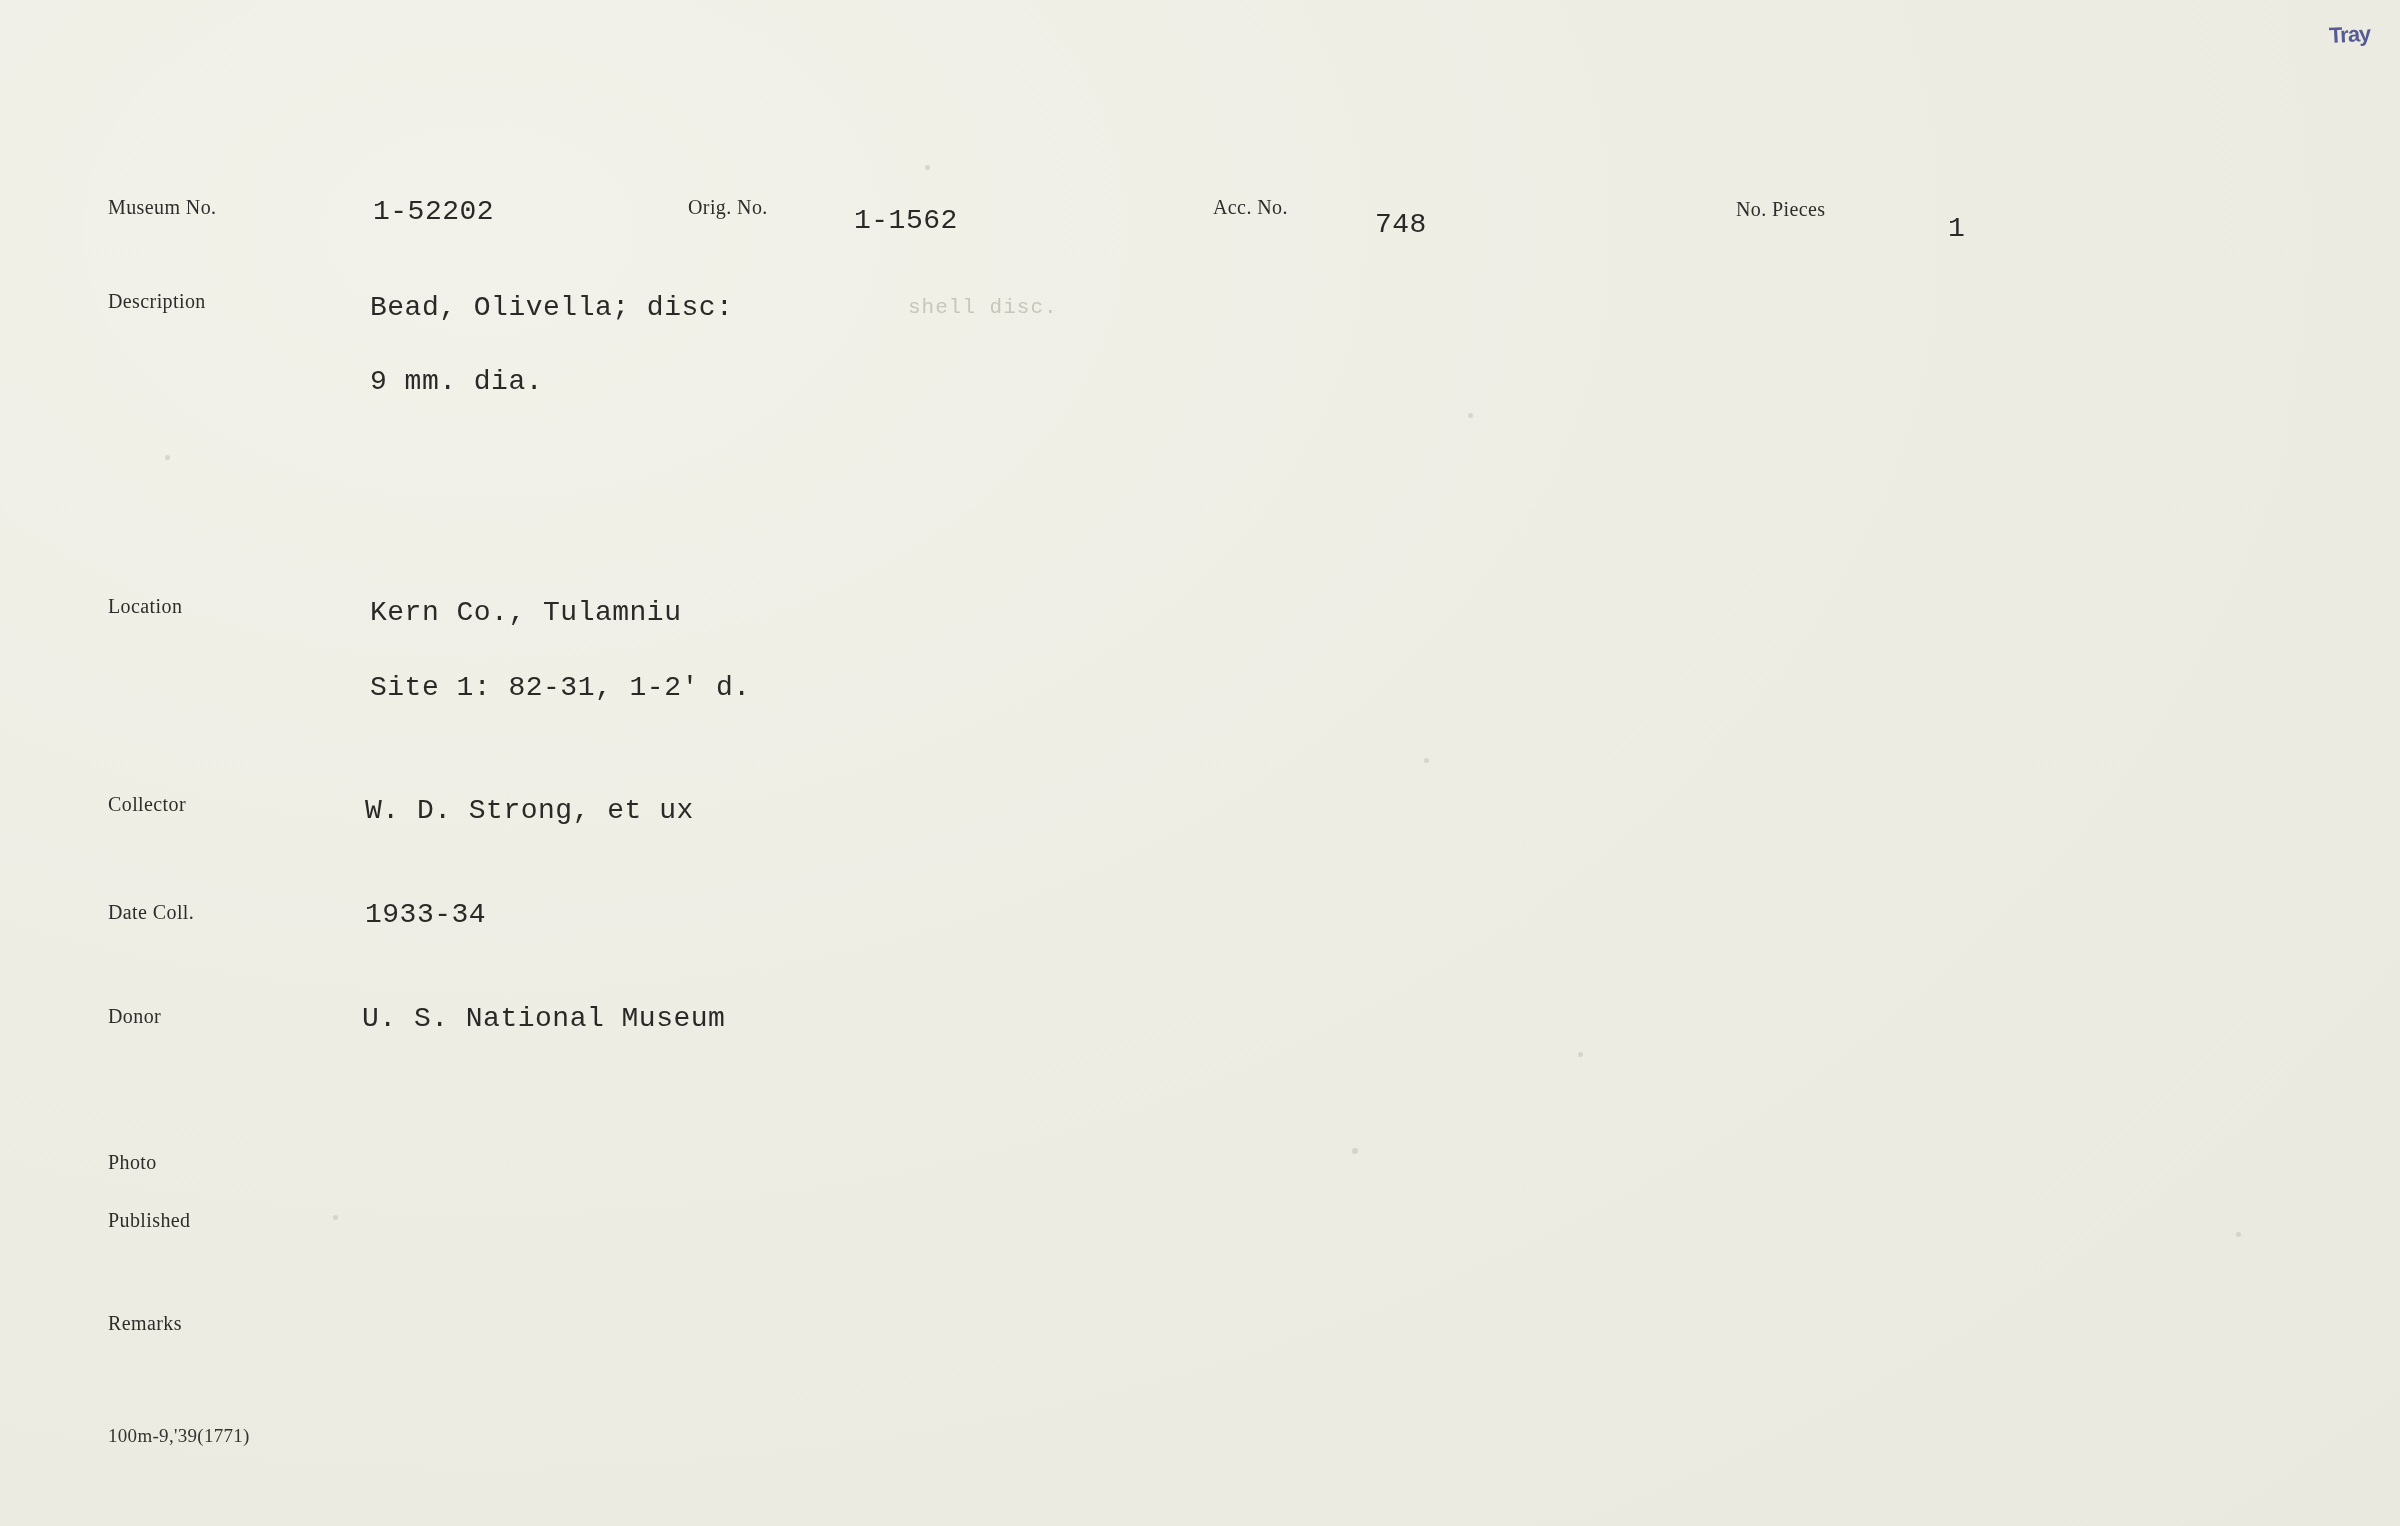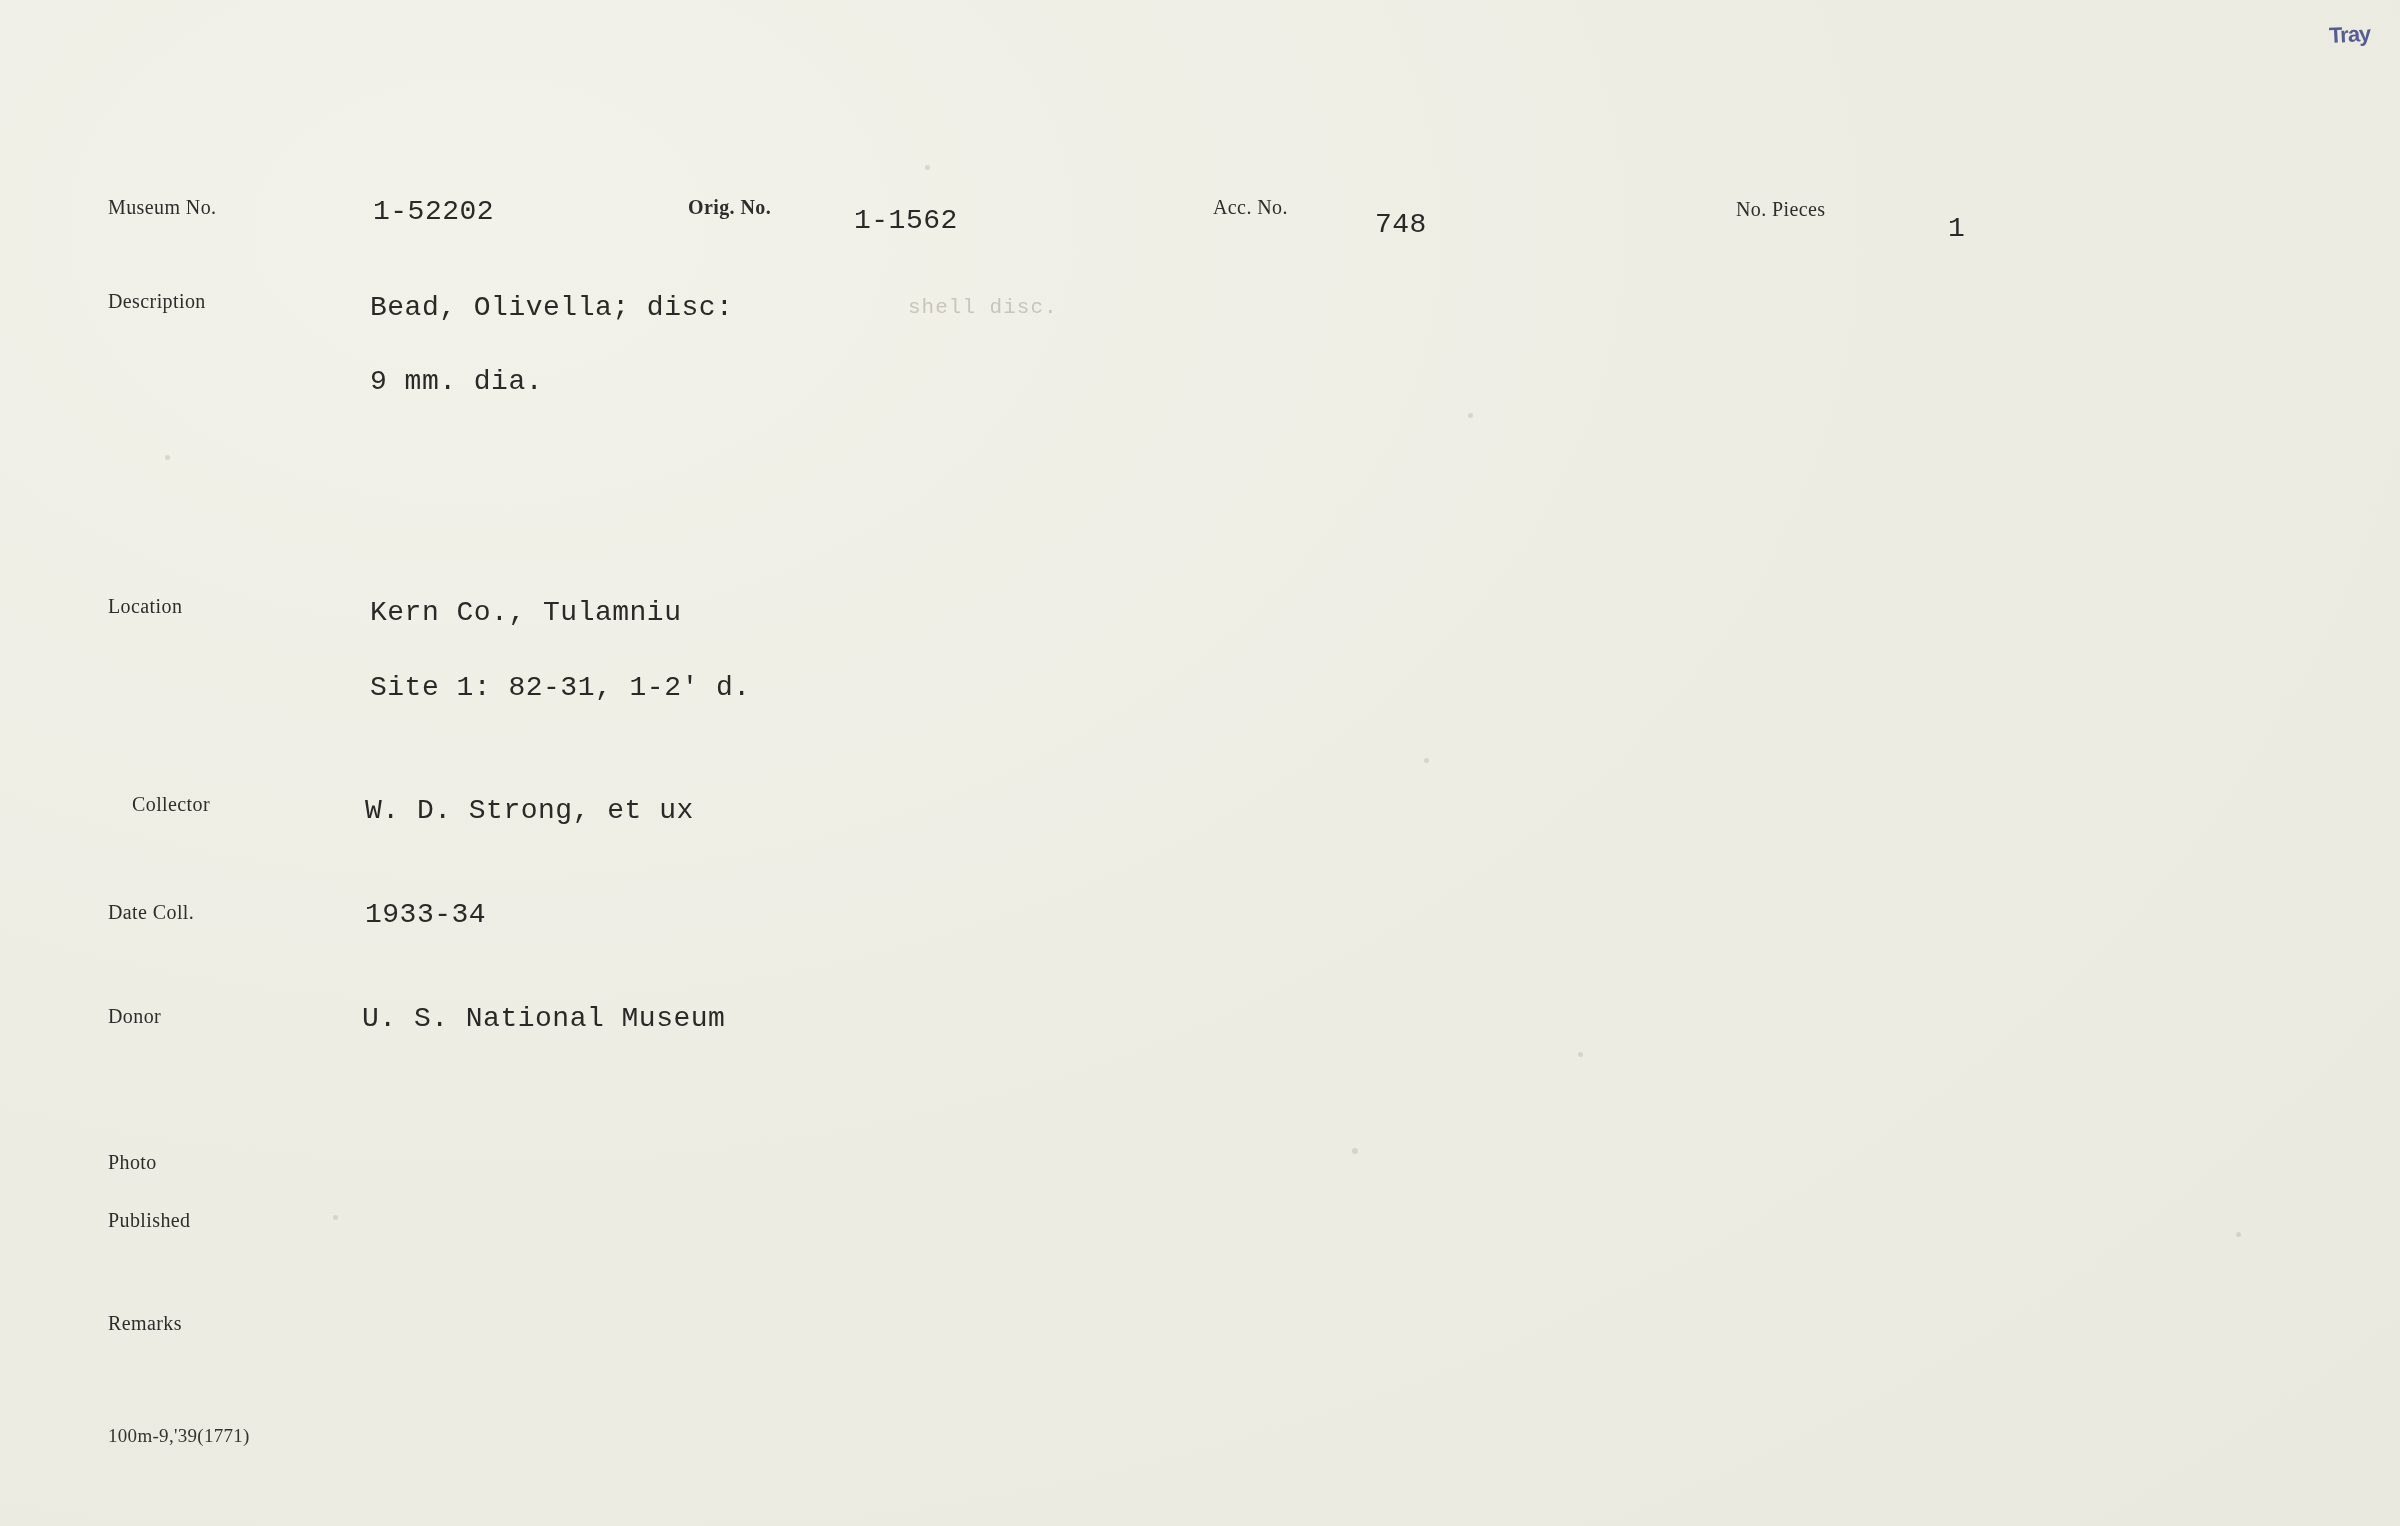--- a/index.html
+++ b/index.html
@@ -86,39 +86,39 @@
   <div class="speckle" style="left:1352px;top:1148px;width:6px;height:6px;"></div>
   <div class="speckle" style="left:1578px;top:1052px;width:5px;height:5px;"></div>
   <div class="speckle" style="left:2236px;top:1232px;width:5px;height:5px;"></div>
   <div class="speckle" style="left:333px;top:1215px;width:5px;height:5px;"></div>
 
   <div class="corner-mark">Tray</div>
 
   <div class="label" style="left:108px;top:196px;">Museum No.</div>
   <div class="typed" style="left:373px;top:196px;">1-52202</div>
 
-  <div class="label" style="left:688px;top:196px;font-weight:bold;">Orig. No.</div>
+  <div class="label" style="left:688px;top:196px;">Orig. No.</div>
   <div class="typed" style="left:854px;top:205px;">1-1562</div>
 
   <div class="label" style="left:1213px;top:196px;text-align:right;">Acc. No.</div>
   <div class="typed" style="left:1375px;top:209px;">748</div>
 
   <div class="label" style="left:1736px;top:198px;">No. Pieces</div>
   <div class="typed" style="left:1948px;top:213px;">1</div>
 
   <div class="label" style="left:108px;top:290px;">Description</div>
   <div class="typed" style="left:370px;top:292px;">Bead, Olivella; disc:</div>
   <div class="ghost" style="left:908px;top:296px;">shell disc.</div>
   <div class="typed" style="left:370px;top:366px;">9 mm. dia.</div>
 
   <div class="label" style="left:108px;top:595px;">Location</div>
   <div class="typed" style="left:370px;top:597px;">Kern Co., Tulamniu</div>
   <div class="typed" style="left:370px;top:661px;margin-top:11px;">Site 1: 82-31, 1-2' d.</div>
 
-  <div class="label" style="left:108px;top:793px;margin-left:24px;">Collector</div>
+  <div class="label" style="left:108px;top:793px;">Collector</div>
   <div class="typed" style="left:365px;top:795px;">W. D. Strong, et ux</div>
 
   <div class="label" style="left:108px;top:901px;">Date Coll.</div>
   <div class="typed" style="left:365px;top:899px;">1933-34</div>
 
   <div class="label" style="left:108px;top:1005px;">Donor</div>
   <div class="typed" style="left:362px;top:1003px;">U. S. National Museum</div>
 
   <div class="label" style="left:108px;top:1108px;margin-top:43px;">Photo</div>
   <div class="typed" style="left:365px;top:1108px;"></div>

